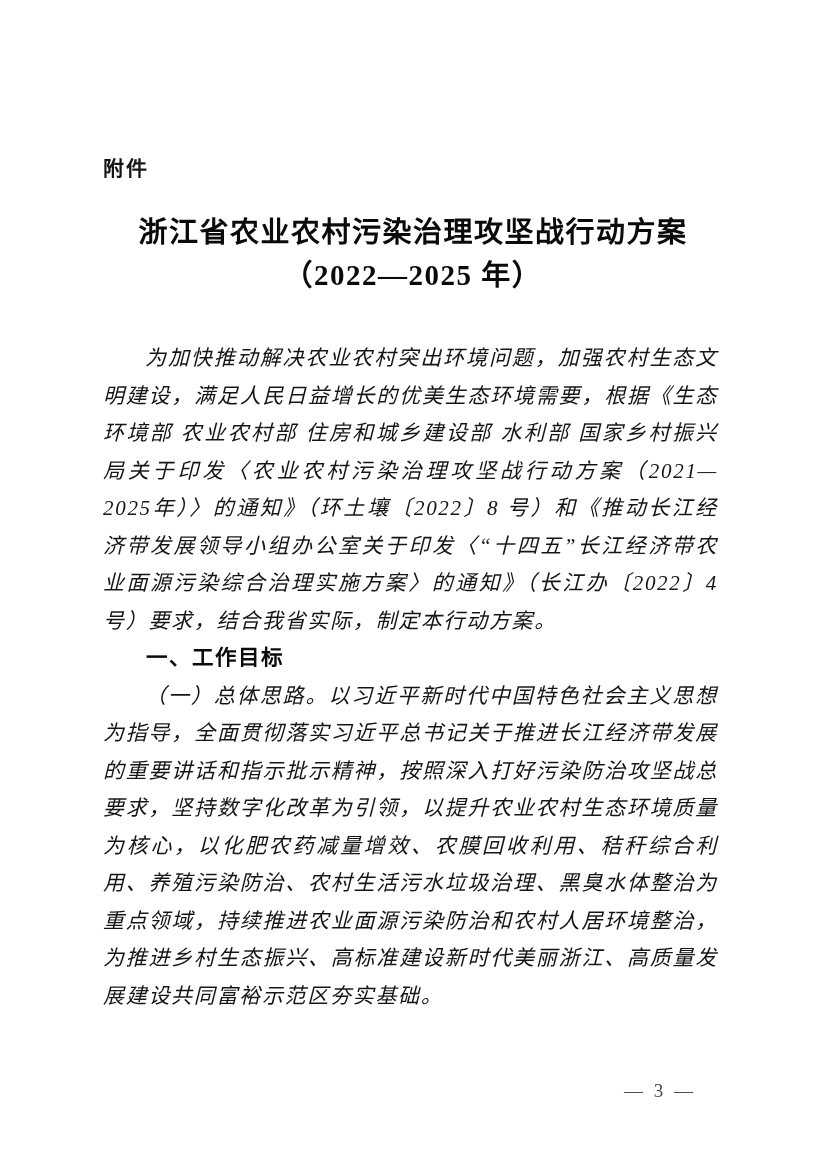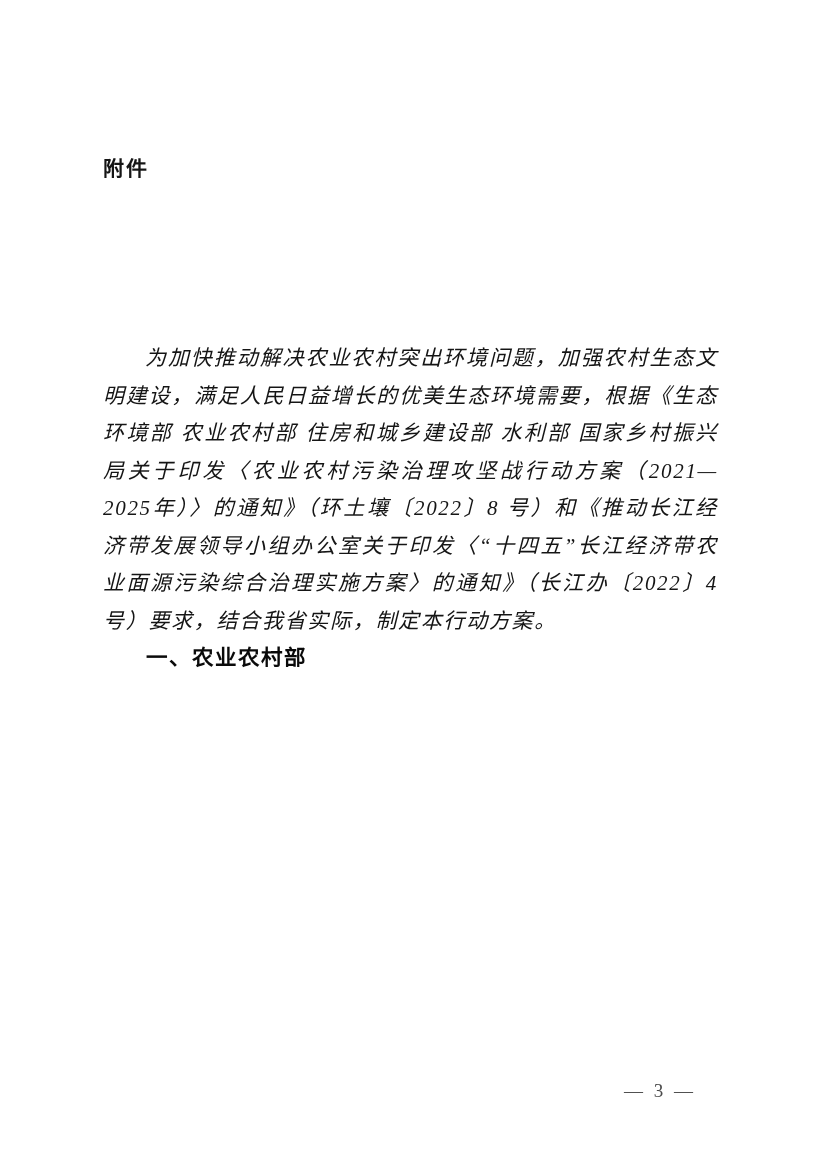--- a/index.html
+++ b/index.html
@@ -86,21 +86,26 @@
     white-space: nowrap;
   }
 </style>
 </head>
 <body>
 
 <div class="page">
 
   <div class="attachment-label">附件</div>
 
+  <h1 class="doc-title">
+    <span>浙江省农业农村污染治理攻坚战行动方案</span><br>
+    <span>（2022—2025 年）</span>
+  </h1>
 
   <div class="body-block">
     <p class="body-para">为加快推动解决农业农村突出环境问题，加强农村生态文明建设，满足人民日益增长的优美生态环境需要，根据《生态环境部 农业农村部 住房和城乡建设部 水利部 国家乡村振兴局关于印发〈农业农村污染治理攻坚战行动方案（2021—2025年）〉的通知》（环土壤〔2022〕8 号）和《推动长江经济带发展领导小组办公室关于印发〈“十四五”长江经济带农业面源污染综合治理实施方案〉的通知》（长江办〔2022〕4 号）要求，结合我省实际，制定本行动方案。</p>
-    <h2 class="section-heading">一、农业农村部</h2>
+    <h2 class="section-heading">一、工作目标</h2>
+    <p class="body-para">（一）总体思路。以习近平新时代中国特色社会主义思想为指导，全面贯彻落实习近平总书记关于推进长江经济带发展的重要讲话和指示批示精神，按照深入打好污染防治攻坚战总要求，坚持数字化改革为引领，以提升农业农村生态环境质量为核心，以化肥农药减量增效、农膜回收利用、秸秆综合利用、养殖污染防治、农村生活污水垃圾治理、黑臭水体整治为重点领域，持续推进农业面源污染防治和农村人居环境整治，为推进乡村生态振兴、高标准建设新时代美丽浙江、高质量发展建设共同富裕示范区夯实基础。</p>
   </div>
 
   <div class="page-footer">— 3 —</div>
 
 </div>
 
 </body></html>

